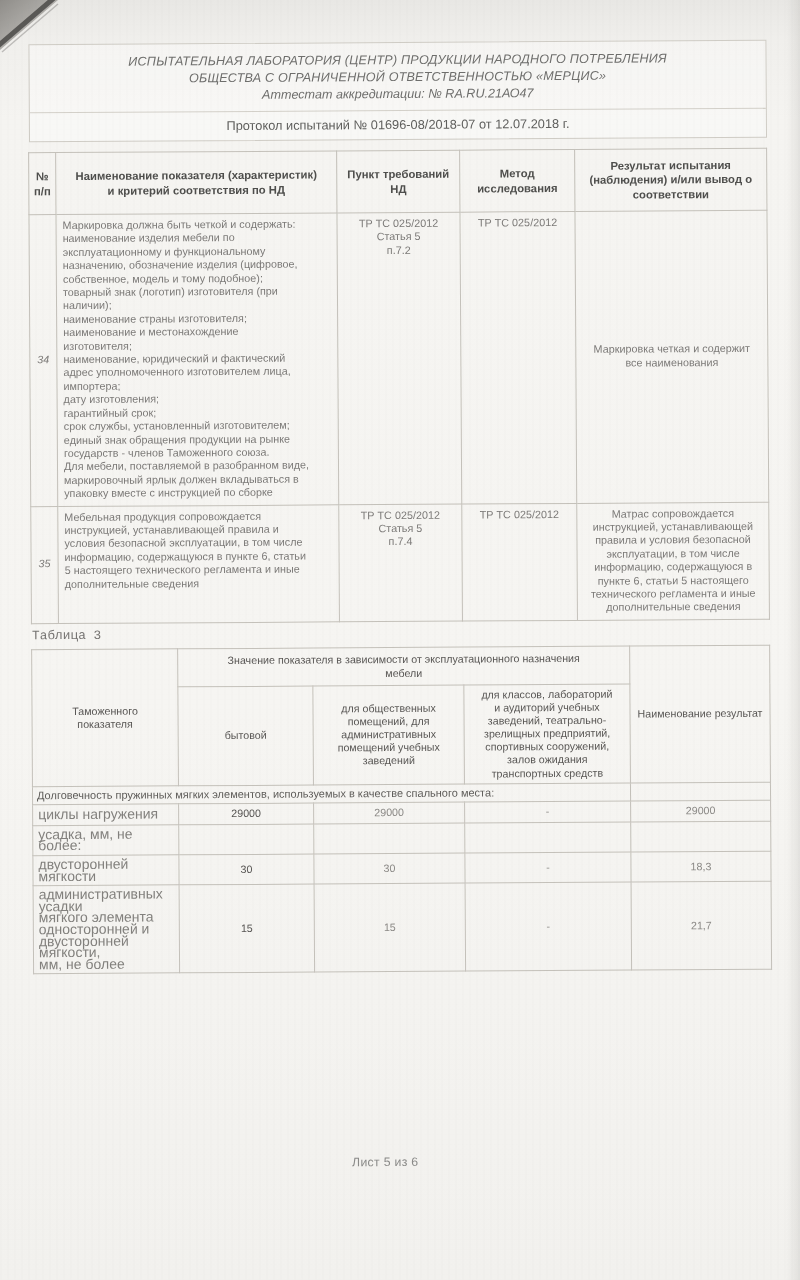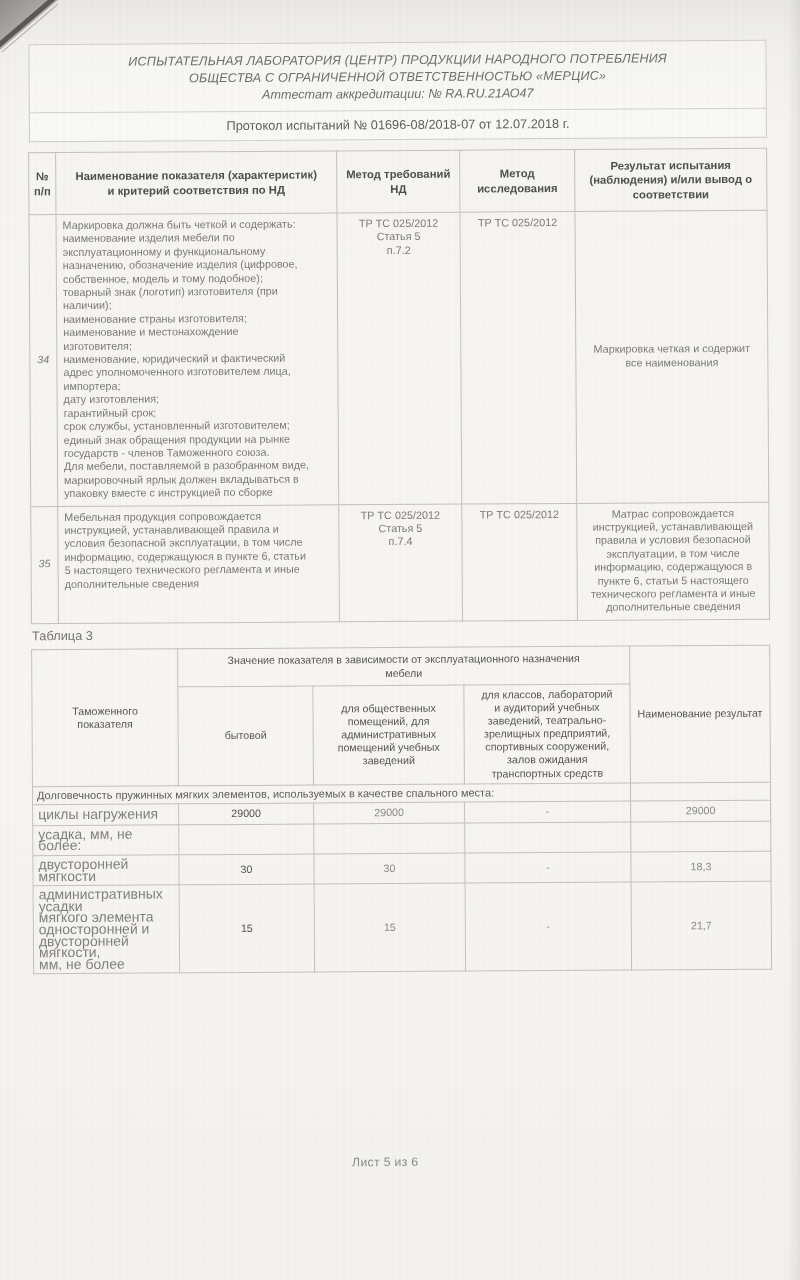--- a/index.html
+++ b/index.html
@@ -40,21 +40,21 @@
   .maintbl { position:absolute; left:29px; top:150px; width:738px; }
   .maintbl th { font-weight:bold; color:#4e4e4c; font-size:11.3px; line-height:14.5px;
     text-align:center; vertical-align:middle; padding:6px 3px; height:62px; }
   .maintbl td { font-size:10.8px; line-height:13.4px; color:#7b7977;
     vertical-align:top; padding:4px 6px 5px; }
   .pre { white-space:pre-line; }
   .numcell { text-align:center; vertical-align:middle !important; font-style:italic; color:#787876; }
   .ctr { text-align:center; }
   .vmid { vertical-align:middle !important; }
 
-  .t3label { position:absolute; left:30px; top:626px; font-size:12.8px; color:#767472; }
+  .t3label { position:absolute; left:30px; top:626px; font-size:12.8px; color:#767472;font-family:Liberation Mono, monospace; }
   .t3 { position:absolute; left:29px; top:647px; width:738px; }
   .t3 td { font-size:10.7px; line-height:13.1px; color:#7d7b78; padding:3px 5px; vertical-align:middle; }
   .t3 .h { color:#585654; text-align:center; }
   .t3 .h1 { height:38px; }
   .t3 .h2 { height:98px; }
   .t3 .section { color:#5d5b58; font-size:11px; padding:2px 4px; height:17px; }
   .t3 .name { text-align:left; font-size:14px; line-height:11.6px; color:#82807d; vertical-align:middle; }
   .t3 .val { text-align:center; color:#8b8986; }
   .t3 .val1 { color:#565452; }
   .t3 .res { text-align:center; color:#8b8986; }
@@ -84,21 +84,21 @@
         <col style="width:123px">
       <col style="width:115px">
         <col style="width:192px">
     </colgroup>
     <tbody>
         <tr>
       <th class="pre">№
 п/п</th>
       <th class="pre">Наименование показателя (характеристик)
 и критерий соответствия по НД</th>
-      <th class="pre">Метод требований
+      <th class="pre">Пункт требований
 НД</th>
       <th class="pre">Метод
 исследования</th>
       <th class="pre">Результат испытания
 (наблюдения) и/или вывод о
 соответствии</th>
     </tr>
     <tr>
       <td class="numcell">34</td>
       <td class="pre">Маркировка должна быть четкой и содержать:

